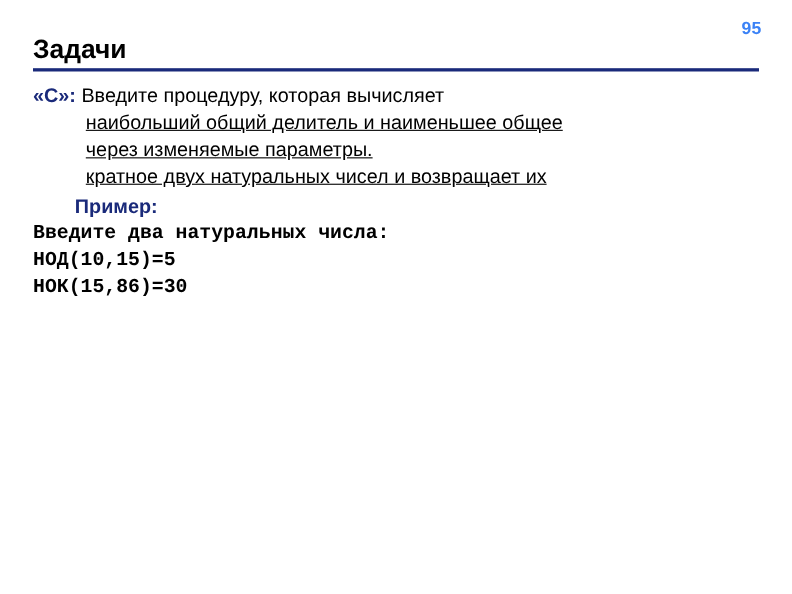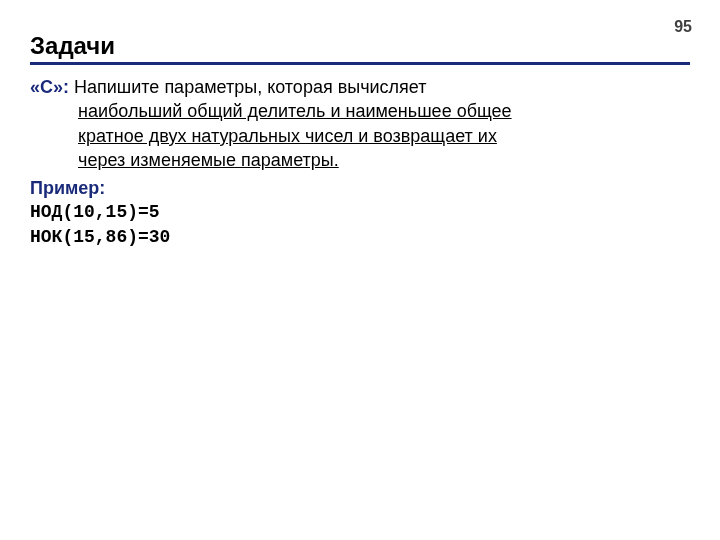--- a/index.html
+++ b/index.html
@@ -14,21 +14,21 @@
       font-family: Arial, Helvetica, sans-serif;
       position: relative;
       padding: 20px 30px;
     }
     .page-number {
       position: absolute;
       top: 18px;
       right: 28px;
       font-size: 16px;
       font-weight: bold;
-      color: #404040;
+      color: #3b82f6;
     }
     .title {
       font-size: 24px;
       font-weight: bold;
       color: #000;
       margin-top: 12px;
       margin-bottom: 2px;
     }
     .title-underline {
       border-bottom: 3px solid #1a2a7a;
@@ -51,20 +51,21 @@
     .task-indent {
       display: block;
       padding-left: 48px;
       color: #000;
       text-decoration: underline;
     }
     .example-label {
       color: #1a2a7a;
       font-weight: bold;
       margin-top: 2px;
+      margin-left: 38px;
     }
     .mono {
       font-family: "Courier New", Courier, monospace;
       font-weight: bold;
       font-size: 18px;
       line-height: 1.35;
     }
     .input-line {
       color: #1a2a7a;
     }
@@ -72,25 +73,26 @@
 </head>
 <body>
 
 <div class="page-number">95</div>
 
 <div class="title">Задачи</div>
 <div class="title-underline"></div>
 
 <div class="content">
   <div class="task-block">
-    <span class="task-label">«C»:</span><span class="task-desc"> Напишите параметры, которая вычисляет</span>
+    <span class="task-label">«C»:</span><span class="task-desc"> Введите процедуру, которая вычисляет</span>
     <span class="task-indent">наибольший общий делитель и наименьшее общее</span>
+    <span class="task-indent">через изменяемые параметры.</span>
     <span class="task-indent">кратное двух натуральных чисел и возвращает их</span>
-    <span class="task-indent">через изменяемые параметры.</span>
   </div>
 
   <div class="example-label">
     <span>Пример:</span>
   </div>
 
+  <div class="mono">Введите два натуральных числа:</div>
   <div class="mono">НОД(10,15)=5</div>
   <div class="mono">НОК(15,86)=30</div>
 </div>
 
 </body></html>

